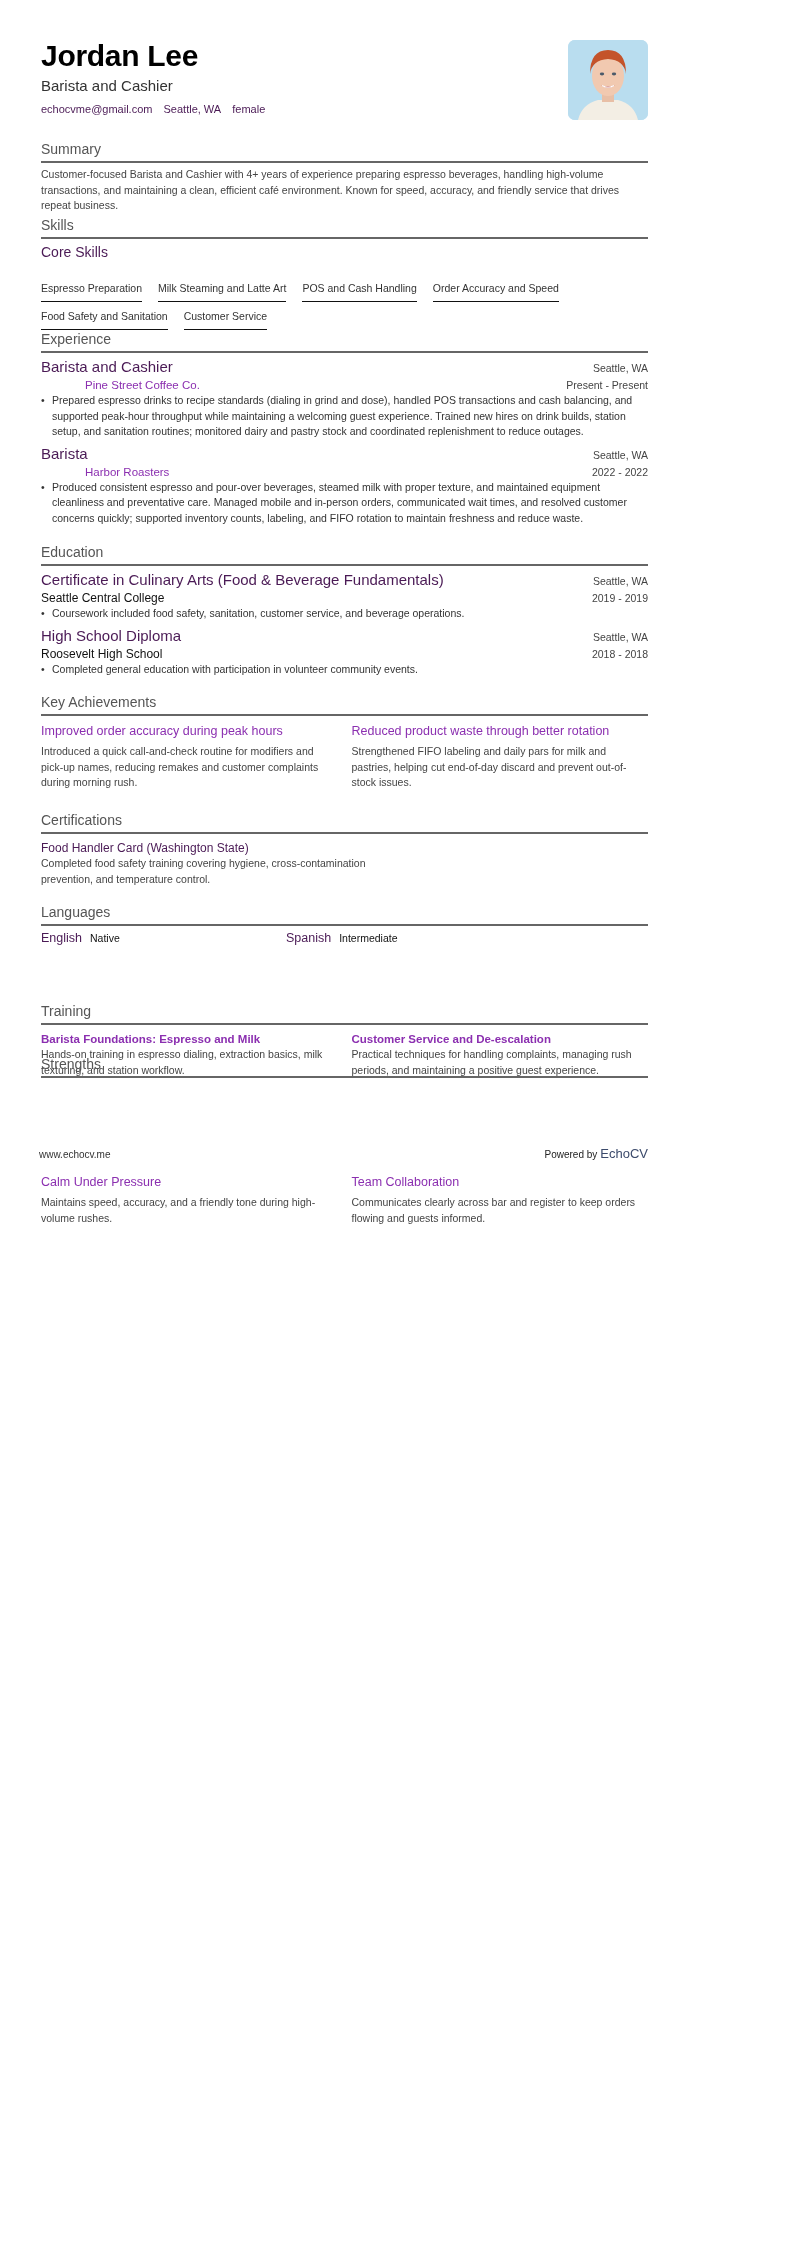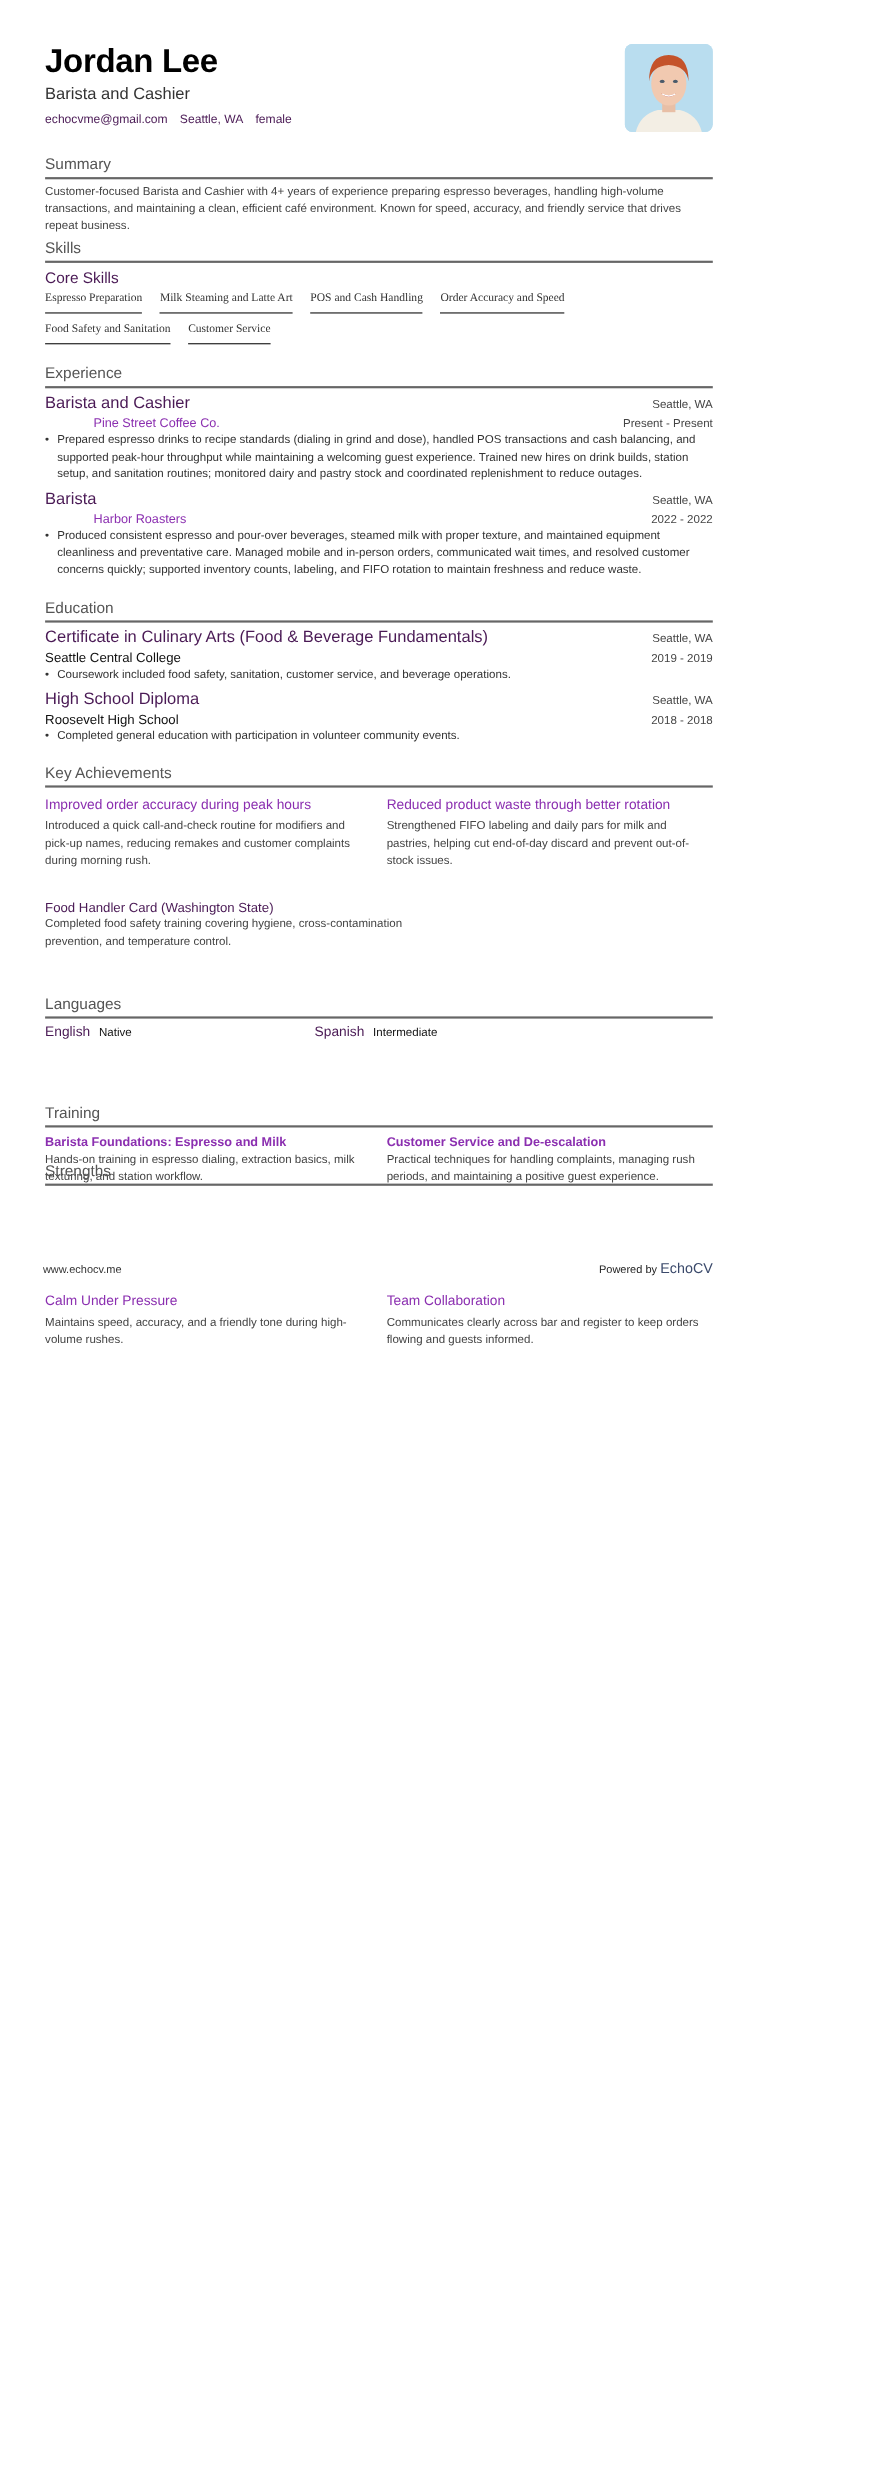--- a/index.html
+++ b/index.html
@@ -16,21 +16,21 @@
   .contact { font-size: 11px; color: #4a1a55; margin-top: 6px; line-height: 14px; }
   .contact span { margin-right: 8px; }
   .avatar { position: absolute; right: 0; top: 2px; width: 80px; height: 80px; border-radius: 7px; overflow: hidden; background: #b8dcee; }
 
   
   .section { position: absolute; left: 41px; right: 31px; }
   .sec-title { font-size: 14px; color: #555; line-height: 18px; padding-bottom: 3px; border-bottom: 2px solid #666; }
   .para { font-size: 10.5px; color: #444; line-height: 15.5px; margin-top: 4px; }
 
   .subhead { font-size: 14px; color: #4a1a55; margin-top: 4px; line-height: 18px; }
-  .skills { display: flex; flex-wrap: wrap; margin-top: 3px; font-family: Liberation Serif, serif; }
+  .skills { display: flex; flex-wrap: wrap; margin-top: 20px; }
   .skill { font-size: 10.5px; color: #333; padding-bottom: 5px; border-bottom: 1.5px solid #111; margin-right: 16px; margin-bottom: 7px; line-height: 15px; }
 
   .entry { margin-top: 4px; }
   .row { display: flex; justify-content: space-between; align-items: baseline; }
   .role { font-size: 15px; color: #4a1a55; line-height: 20px; }
   .company { font-size: 11.5px; color: #8b2fb0; line-height: 16px; padding-left: 44px; }
   .school { font-size: 12px; color: #111; line-height: 16px; }
   .meta { font-size: 10.5px; color: #444; }
   .bullet { display: flex; font-size: 10.5px; color: #333; line-height: 15.5px; }
   .bullet .dot { width: 11px; flex: 0 0 11px; }
@@ -171,20 +171,21 @@
         <div class="ach-desc">Introduced a quick call-and-check routine for modifiers and pick-up names, reducing remakes and customer complaints during morning rush.</div>
       </div>
       <div>
         <div class="ach-title">Reduced product waste through better rotation</div>
         <div class="ach-desc">Strengthened FIFO labeling and daily pars for milk and pastries, helping cut end-of-day discard and prevent out-of-stock issues.</div>
       </div>
     </div>
   </div>
 
   <div class="section" style="top:811px;">
+    <div class="sec-title">Certifications</div>
     <div style="width:330px;">
       <div class="cert-title">Food Handler Card (Washington State)</div>
       <div class="train-desc">Completed food safety training covering hygiene, cross-contamination prevention, and temperature control.</div>
     </div>
   </div>
 
   <div class="section" style="top:903px;">
     <div class="sec-title">Languages</div>
     <div class="lang-row">
       <div class="lang">

